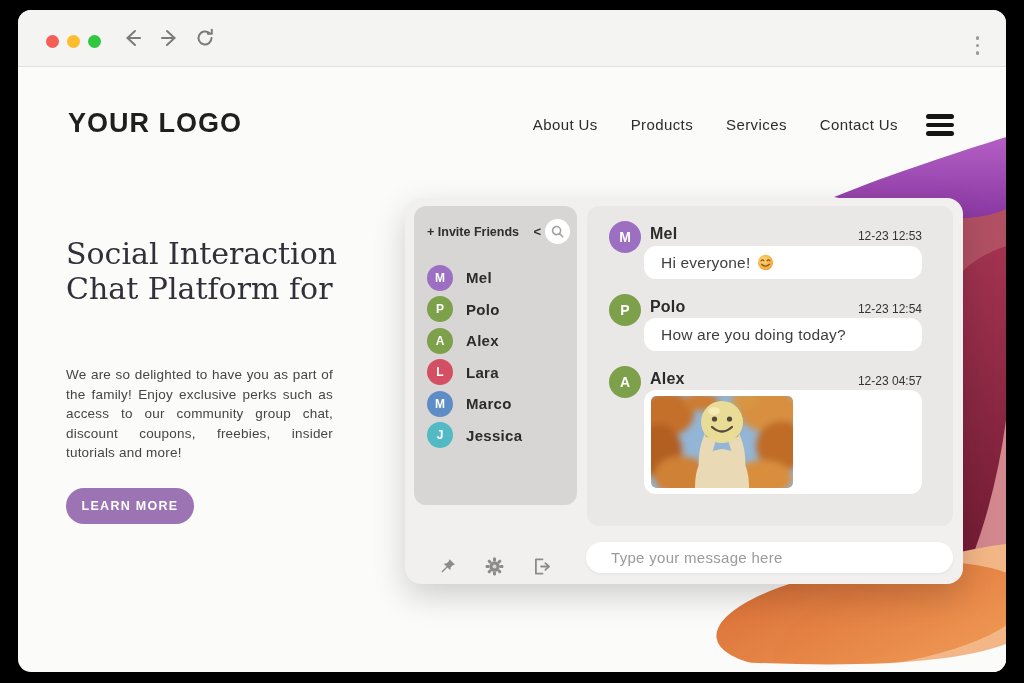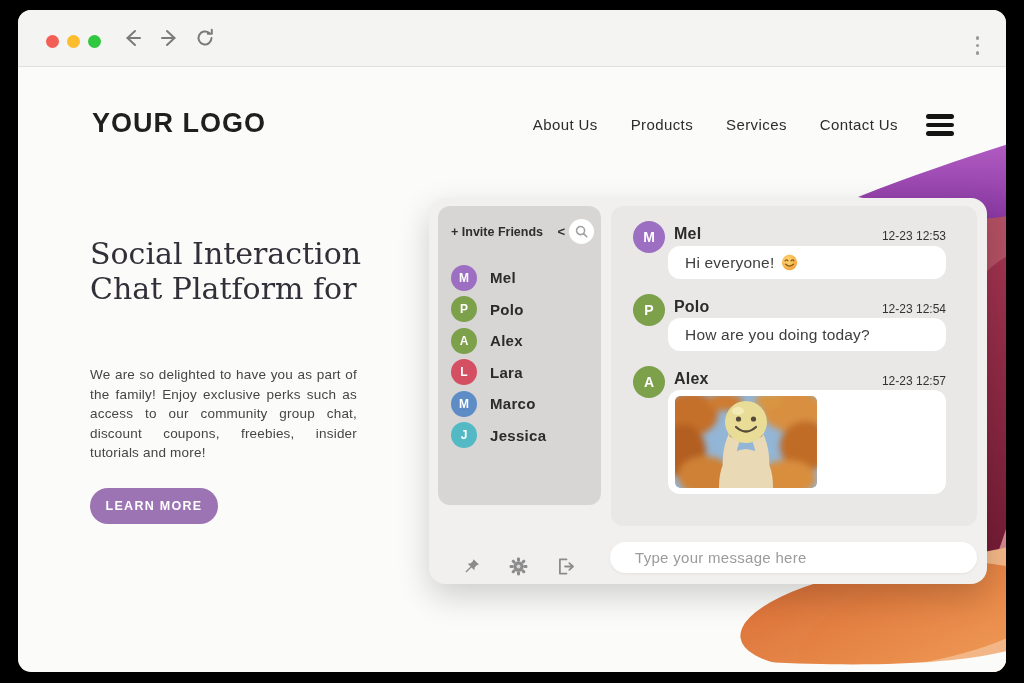--- a/index.html
+++ b/index.html
@@ -20,21 +20,21 @@
   .navbtns svg { display:block; }
   .urlbar { position:absolute; left:230px; top:24px; width:558px; height:29px;
             background:#dcdcda; border-radius:15px; display:flex;
             align-items:center; justify-content:center; font-size:14px;
             color:#8a8a8a; letter-spacing:.4px; }
   .kebab { position:absolute; right:27px; top:26px; display:flex;
            flex-direction:column; gap:4px; cursor:pointer; }
   .kebab i { width:3.5px; height:3.5px; border-radius:50%; background:#9a9a9a; }
 
   
-  .page { position:absolute; top:58px; left:0; right:0; bottom:0; overflow:hidden;margin-left:24px; }
+  .page { position:absolute; top:58px; left:0; right:0; bottom:0; overflow:hidden; }
   .waves { position:absolute; inset:0; pointer-events:none; }
 
   .logo { position:absolute; left:50px; top:40px; font-size:27px; font-weight:800;
           letter-spacing:1px; color:#1f1f1f; }
   .nav { position:absolute; top:48px; right:108px; display:flex; gap:33px; }
   .nav-item { font-size:15px; color:#2d2d2d; letter-spacing:.4px; cursor:pointer; }
   .hamburger { position:absolute; top:46px; right:52px; width:28px; cursor:pointer; }
   .hamburger i { display:block; height:4.5px; background:#141414; border-radius:2.5px;
                  margin-bottom:4px; }
 
@@ -284,21 +284,21 @@
           <div class="bubble" style="top:112px;height:33px">
             <div class="btext">
                 <span>How are you doing today?</span>
               </div>
           </div>
         </div>
 
         <div>
           <span class="av" style="top: 160px; background: rgb(125, 160, 75);">A</span>
           <span class="mname" style="top:164px">Alex</span>
-          <span class="mtime" style="top:168px">12-23 12:57</span>
+          <span class="mtime" style="top:168px">12-23 04:57</span>
           <div class="bubble" style="top:184px;height:104px">
             <svg class="photo" width="142" height="92" viewBox="0 0 142 92">
               <defs>
                 <filter id="blurf" x="-30%" y="-30%" width="160%" height="160%">
                     <feGaussianBlur stdDeviation="3.4"></feGaussianBlur>
                   </filter>
                 <clipPath id="photoclip">
                     <rect width="142" height="92" rx="5"></rect>
                   </clipPath>
               </defs>

